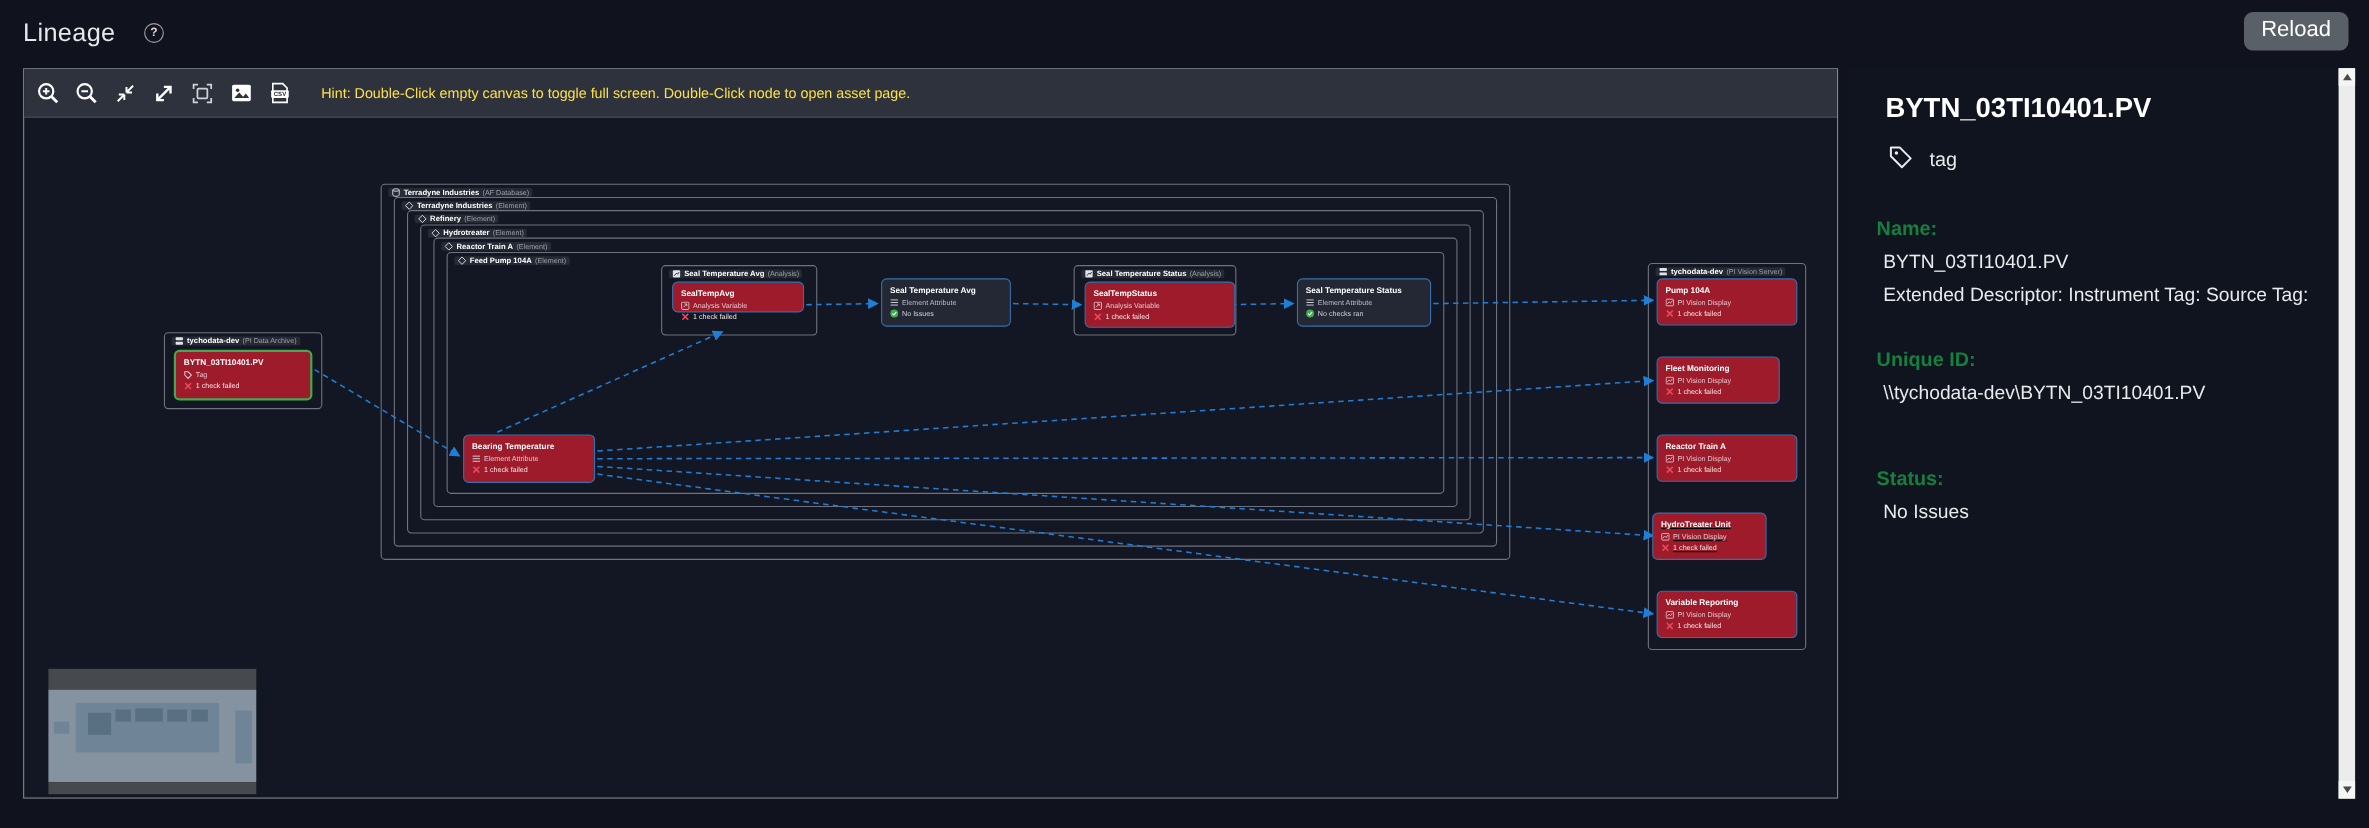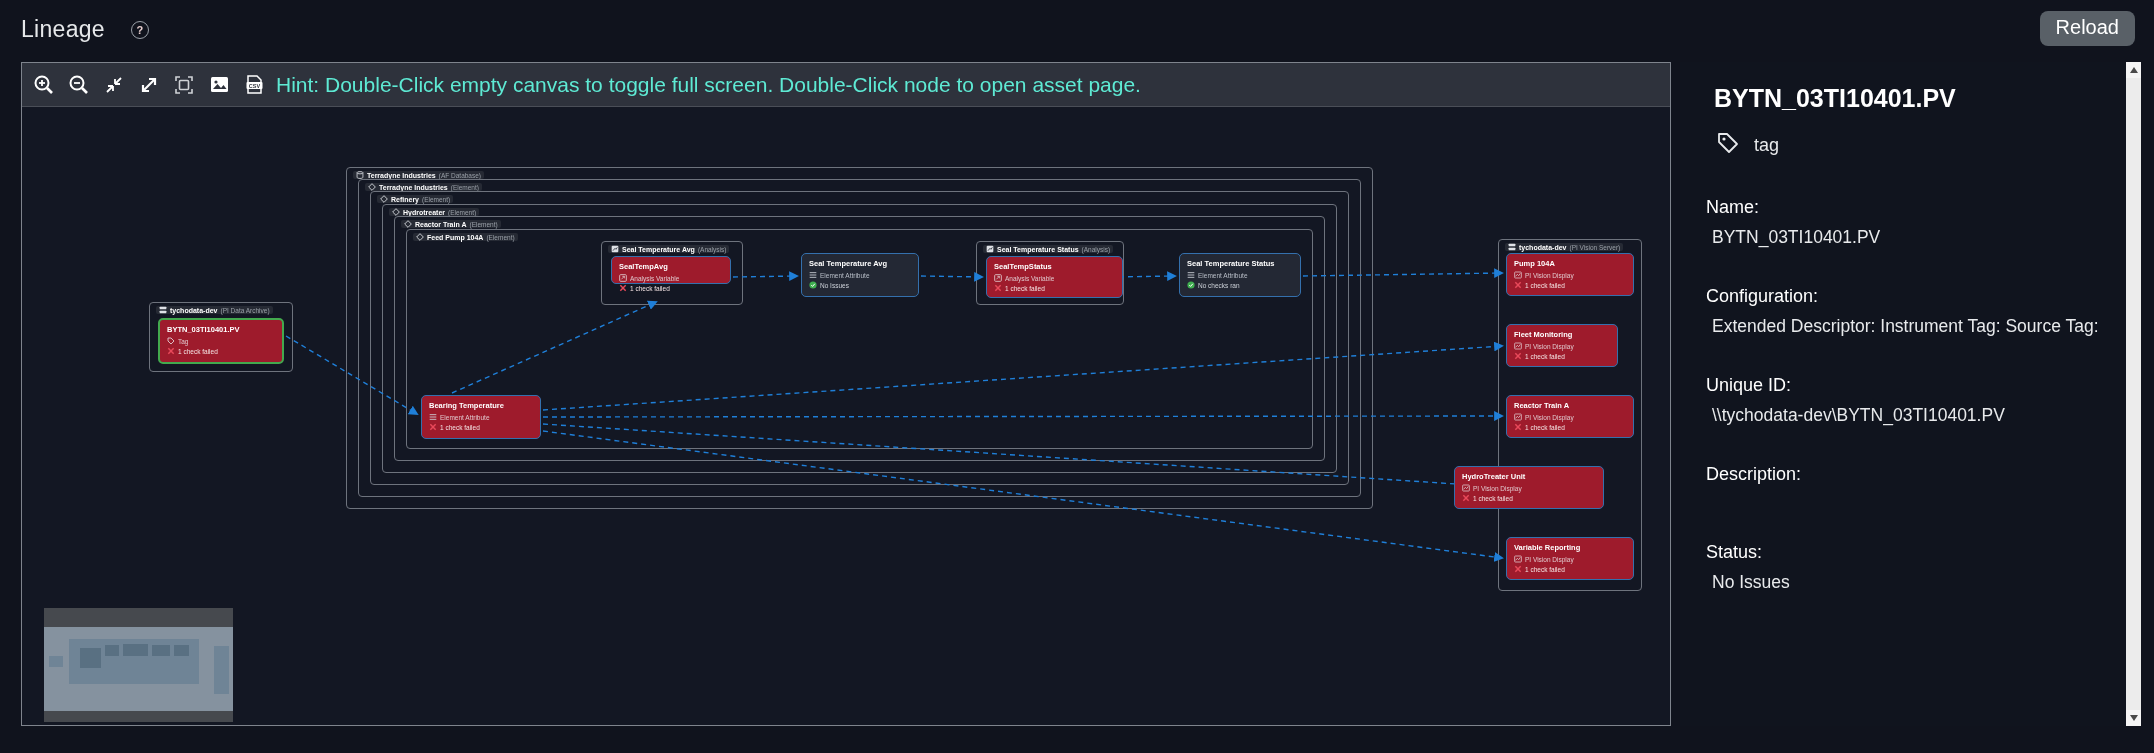--- a/index.html
+++ b/index.html
@@ -15,21 +15,21 @@
   .reload-btn { position:absolute; right:19px; top:11px; background:#596067; color:#fff;
                 font-size:20px; padding:5px 16px 7px; border:none; border-radius:8px; cursor:pointer; }
 
   
   .canvas { position:absolute; left:21px; top:62px; width:1650px; height:664px;
             background:#131723; border:1px solid #7f848d; }
   .toolbar { position:absolute; left:0; top:0; width:100%; height:44px; background:#2e323c;
              border-bottom:1px solid #4a4e57; display:flex; align-items:center; padding:0 9px; gap:9px; z-index:10; }
   .tb-icon { width:26px; height:26px; display:flex; align-items:center; justify-content:center; cursor:pointer; }
   .tb-icon svg { display:block; }
-  .hint { color:#5eead4; font-size:21px; margin-left:0; white-space:nowrap; }
+  .hint { color:#fde047; font-size:13px; margin-left:16px; white-space:nowrap; }
 
   .graph { position:absolute; inset:0; }
 
   
   .gbox { position:absolute; border:1px solid #6e737d; border-radius:4px; background:transparent; }
   .gbox-hdr { position:absolute; left:6px; top:3px; display:flex; align-items:center; gap:3px;
               background:#262a34; padding:0 3px; border-radius:2px; white-space:nowrap; }
   .gbox-hdr .gname { color:#fff; font-weight:700; font-size:7px; }
   .gbox-hdr .gparen { color:#9aa0a8; font-size:6.5px; }
   .gbox-hdr .gicon { width:8px; height:8px; display:inline-flex; }
@@ -56,21 +56,21 @@
   .mm-view { position:absolute; left:0; top:19px; width:100%; height:84px; background:#8b99a6; opacity:.95; }
   .mm-shape { position:absolute; background:#6f8496; }
   .mm-inner { position:absolute; background:#597082; }
 
   
   .panel { position:absolute; left:1680px; top:62px; width:461px; height:664px; background:#10141e; }
   .panel-inner { position:absolute; left:0; top:0; right:15px; bottom:0; padding:14px 0 0 26px; overflow:hidden; }
   .p-title { color:#fff; font-size:25px; font-weight:700; margin:8px 0 18px 8px; }
   .p-tagrow { display:flex; align-items:center; gap:14px; margin:0 0 24px 10px; }
   .p-tagrow .tlabel { color:#e8eaec; font-size:18px; }
-  .p-field-label { color:#ffffff; font-size:18px; font-weight:400; margin-top:38px; }
+  .p-field-label { color:#15803d; font-size:18px; font-weight:700; margin-top:38px; }
   .p-field-value { color:#e8eaec; font-size:17.5px; margin-top:9px; margin-left:6px; min-height:10px; }
   .vscroll { position:absolute; right:0; top:0; width:15px; height:100%; background:#ececec; }
   .vscroll .arr { position:absolute; left:0; width:100%; height:16px; background:#f5f5f5;
                   display:flex; align-items:center; justify-content:center; }
   .vscroll .arr.up { top:0; } .vscroll .arr.down { bottom:0; }
   .tri-up { width:0; height:0; border-left:4px solid transparent; border-right:4px solid transparent; border-bottom:6px solid #4a4a4a; }
   .tri-down { width:0; height:0; border-left:4px solid transparent; border-right:4px solid transparent; border-top:6px solid #4a4a4a; }
 </style>
 </head>
 <body>
@@ -447,21 +447,21 @@
         </div>
         <div class="nline">
           <span class="nicon">
             <svg width="8" height="8" viewBox="0 0 12 12">
               <path d="M2 2 L10 10 M10 2 L2 10" stroke="#e8495a" stroke-width="2.2"></path>
             </svg>
           </span>
           <span class="ltext fail-text">1 check failed</span>
         </div>
       </div>
-      <div class="node red" style="left:1432px;top:403px;width:150px;height:43px;">
+      <div class="node red" style="left:1480px;top:403px;width:104px;height:43px;text-decoration:underline;">
         <div class="ntitle">HydroTreater Unit</div>
         <div class="nline">
           <span class="nicon">
             <svg width="8" height="8" viewBox="0 0 12 12" fill="none">
               <rect x="1" y="1.5" width="10" height="9" rx="1" stroke="#e0c6cb" stroke-width="1.2"></rect>
               <path d="M2.5 8 l2.5-3 2 2 2.5-3.5" stroke="#e0c6cb" stroke-width="1.2"></path>
             </svg>
           </span>
           <span class="ltext type-text">PI Vision Display</span>
         </div>
@@ -519,25 +519,23 @@
         <svg width="24" height="24" viewBox="0 0 24 24" fill="none" stroke="#e8eaec" stroke-width="1.8">
             <path d="M3 3 h8 l10 10 -8 8 L3 11 z" stroke-linejoin="round"></path>
             <circle cx="8" cy="8" r="1.6" fill="#e8eaec" stroke="none"></circle>
           </svg>
       </span>
       <span class="tlabel">tag</span>
     </div>
     <div id="panel-fields">
         <div class="p-field-label">Name:</div>
         <div class="p-field-value">BYTN_03TI10401.PV</div>
-        <div class="p-field-label">Configuration:</div>
         <div class="p-field-value">Extended Descriptor: Instrument Tag: Source Tag:</div>
         <div class="p-field-label">Unique ID:</div>
         <div class="p-field-value">\\tychodata-dev\BYTN_03TI10401.PV</div>
-        <div class="p-field-label">Description:</div>
         <div class="p-field-value"></div>
         <div class="p-field-label">Status:</div>
         <div class="p-field-value">No Issues</div>
       </div>
   </div>
   <div class="vscroll">
     <div class="arr up">
         <span class="tri-up"></span>
       </div>
     <div class="arr down">

